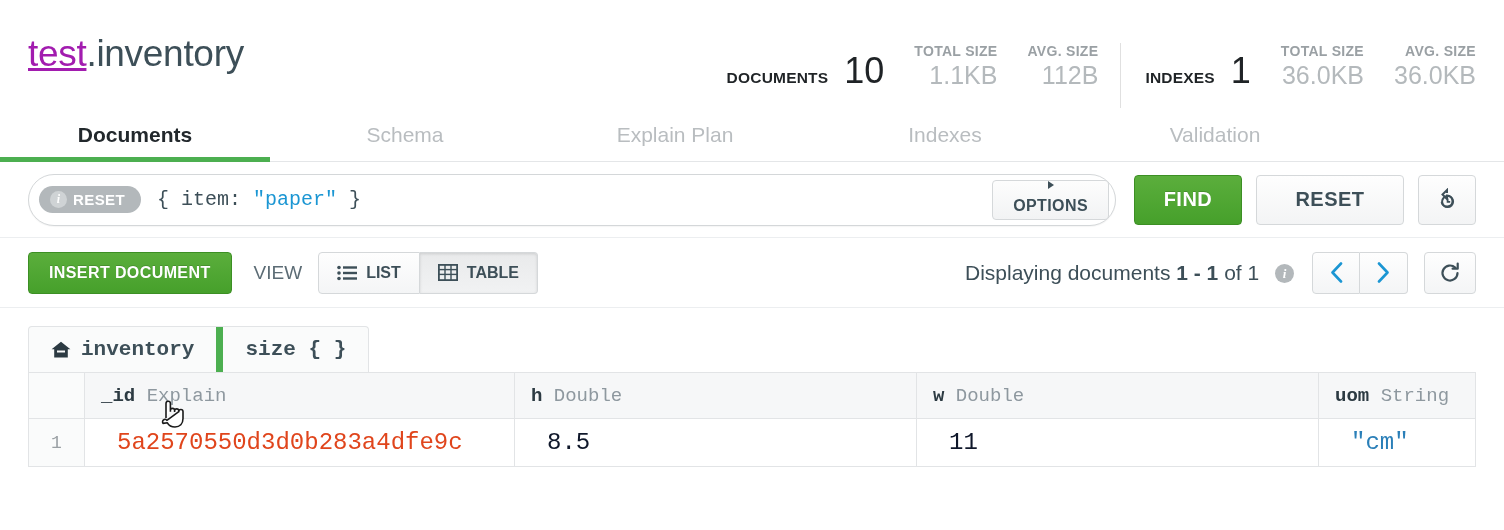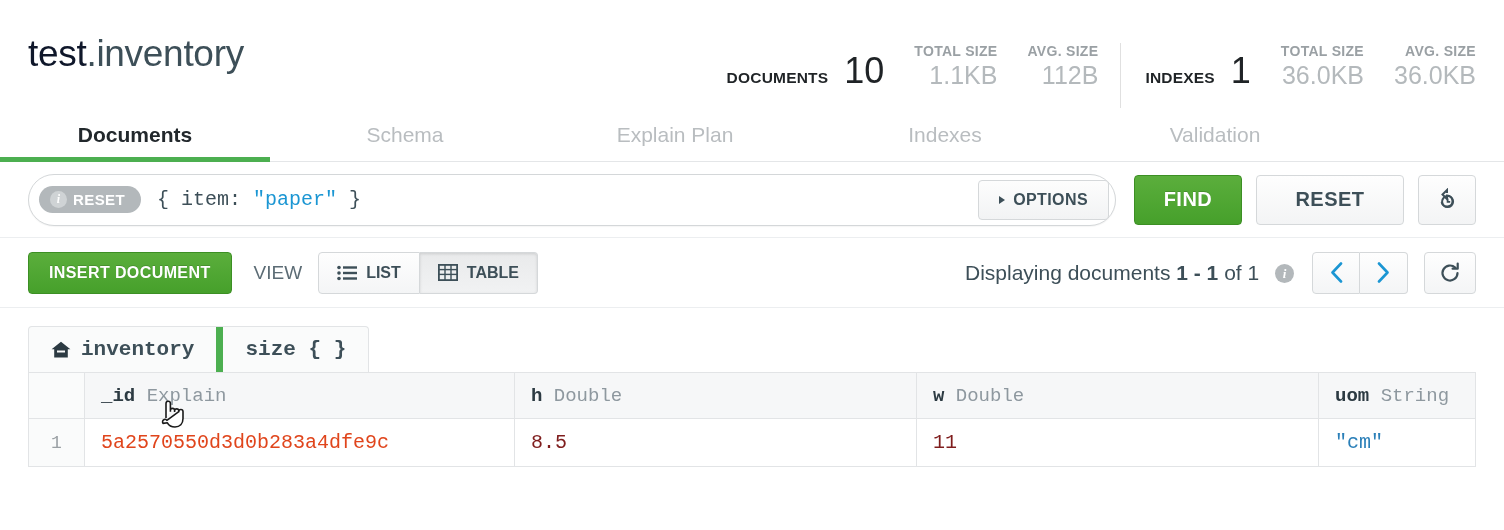--- a/index.html
+++ b/index.html
@@ -14,21 +14,21 @@
   
   .header {
     height: 108px; padding: 0 28px;
     display: flex; align-items: center;
     background: #fff;
   }
   .ns-title {
     font-size: 37px; font-weight: 400; color: #3d4f58;
     letter-spacing: -0.3px; white-space: nowrap;
   }
-  .ns-db { color: #0f172a; }
+  .ns-db { color: #a21caf; text-decoration: underline; }
   .ns-dot { color: #3d4f58; }
 
   .stats { margin-left: auto; display: flex; align-items: flex-end; height: 108px; }
   .stat-group { display: flex; align-items: flex-end; padding: 0 0 20px 0; }
   .stat-group + .stat-group { border-left: 1px solid #e0e0e0; margin-left: 22px; padding-left: 24px; }
 
   .stat-primary { display: flex; align-items: baseline; }
   .stat-primary .lbl {
     font-size: 15.5px; font-weight: 700; color: #1f2326;
     letter-spacing: 0.2px; text-transform: uppercase;
@@ -92,20 +92,21 @@
     font-family: "Liberation Mono", monospace;
     font-size: 20px; color: #3d4f58; margin-left: 16px; white-space: pre;
   }
   .filter-code .str { color: #1b96d3; }
   .options-btn {
     margin-left: auto; height: 40px; display: flex; align-items: center;
     gap: 8px; padding: 0 20px; border: 1px solid #d5d8da;
     border-radius: 4px; background: linear-gradient(#fdfdfd,#f2f3f4);
     font-size: 16px; font-weight: 700; color: #3d4f58; letter-spacing: 0.4px;
     cursor: pointer;
+    flex-direction: column;
   }
   .caret-right {
     width: 0; height: 0; border-left: 6px solid #3d4f58;
     border-top: 4.5px solid transparent; border-bottom: 4.5px solid transparent;
   }
   .btn {
     height: 50px; border-radius: 4px; display: flex; align-items: center;
     justify-content: center; font-size: 20px; font-weight: 700;
     letter-spacing: 0.5px; cursor: pointer; user-select: none;
   }
@@ -201,23 +202,23 @@
   }
   th {
     height: 46px; background: #f6f7f8; padding: 0 0 0 16px;
     font-size: 19px; font-weight: 400; color: #8e989f;
   }
   th b { color: #2c3a42; font-weight: 700; }
   th.gutter, td.gutter {
     width: 56px; background: #fafbfb; padding: 0;
     text-align: center; color: #9aa0a4; font-size: 18px;
   }
-  td { height: 48px; padding: 0 0 0 16px; font-size: 20px; background: #fff; }
+  td { height: 48px; padding: 0 0 0 32px; font-size: 24px; background: #fff; }
   .v-objectid { color: #e0451c; }
-  .v-number { color: #7f1d1d; }
+  .v-number { color: #0f172a; }
   .v-string { color: #2a7fb8; }
 
   .col-id { width: 430px; }
   .col-h  { width: 402px; }
   .col-w  { width: 402px; }
   .col-uom{ width: auto; }
 
   .cursor {
     position: absolute; left: 158px; top: 398px;
     width: 26px; height: 34px; pointer-events: none; z-index: 50;

